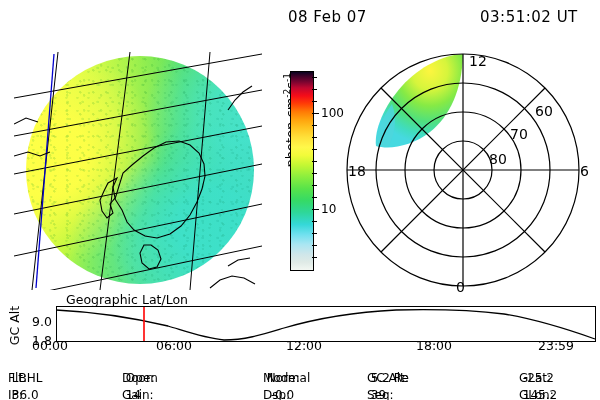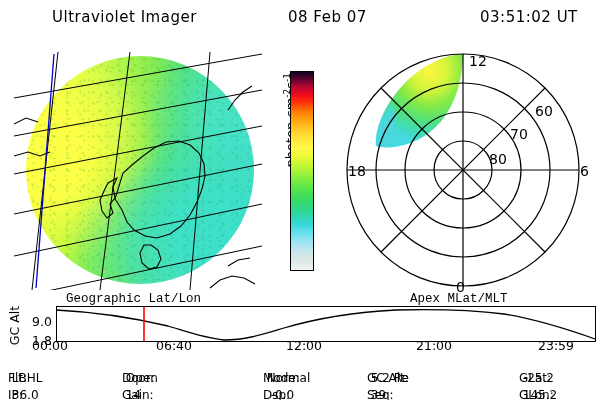--- a/index.html
+++ b/index.html
@@ -55,21 +55,21 @@
   .cbticks i{position:absolute;left:0;width:5px;height:1px;background:#000;}
   .cbticks b{position:absolute;left:0;width:7px;height:1px;background:#000;}
   .cbticks span{position:absolute;left:9px;font-size:12px;font-weight:normal;
                 transform:translateY(-50%);}
 
   
   .polwrap{left:332px;top:46px;width:262px;height:248px;text-decoration:underline;}
 
   
   .stripwrap{left:0;top:292px;width:600px;height:64px;}
-  .cap{position:absolute;font-size:12.5px;white-space:nowrap;font-family:Liberation Mono, monospace;}
+  .cap{position:absolute;font-size:12.5px;white-space:nowrap;}
   .cap-geo{left:66px;top:0;}
   .cap-apex{left:410px;top:0;}
   .ylab{position:absolute;left:-14px;top:14px;width:56px;font-size:12.5px;
         text-align:center;transform:rotate(-90deg);transform-origin:50% 50%;}
   .yv{position:absolute;font-size:12.5px;right:0;}
   .yv1{top:10px;}
   .yv2{top:29px;}
   .tl{position:absolute;top:46px;font-size:12.5px;white-space:nowrap;}
 
   
@@ -78,21 +78,20 @@
   .r1{top:0;}
   .r2{top:17px;text-align:center;}
   .c1{left:8px;} .c2{left:122px;} .c3{left:247px;margin-left:16px;} .c4{left:367px;} .c5{left:487px;margin-left:32px;}
 </style>
 </head>
 <body>
 
 <div class="root">
 
   <div class="abs hdr">
-    <span class="h-title">Ultraviolet Imager</span>
     <span class="h-date">08 Feb 07</span>
     <span class="h-time">03:51:02 UT</span>
   </div>
 
   <div class="abs diskwrap">
     <div class="disk">
       <div class="grain"></div>
     </div>
     <svg class="ovl" viewBox="0 0 248 238">
       <defs>
@@ -136,20 +135,40 @@
 
       <circle cx="126" cy="118" r="114" fill="none" stroke="#ffffff" stroke-width="0"></circle>
     </svg>
   </div>
 
   <div class="abs cbwrap">
     <div class="cblabel">
       <span>photon cm</span><sup>-2</sup><span>s</span><sup>-1</sup>
     </div>
     <div class="cbar"></div>
+    <div class="cbticks">
+      <i style="top:6px"></i>
+        <i style="top:18px"></i>
+        <i style="top:30px"></i>
+      <b style="top:42px"></b>
+      <i style="top:54px"></i>
+        <i style="top:66px"></i>
+        <i style="top:78px"></i>
+      <i style="top:90px"></i>
+        <i style="top:102px"></i>
+        <i style="top:114px"></i>
+      <i style="top:126px"></i>
+      <b style="top:138px"></b>
+      <i style="top:150px"></i>
+        <i style="top:162px"></i>
+        <i style="top:174px"></i>
+      <i style="top:186px"></i>
+      <span style="top:42px">100</span>
+      <span style="top:138px">10</span>
+    </div>
   </div>
 
   <div class="abs polwrap">
     <svg width="262" height="248" viewBox="0 0 262 248">
       <defs>
         <clipPath id="pclip">
             <circle cx="131" cy="124" r="116"></circle>
           </clipPath>
         <radialGradient id="aur" cx="62%" cy="18%" r="78%">
           <stop offset="0%" stop-color="#fdf53f"></stop>
@@ -187,40 +206,39 @@
       <text x="16" y="130" font-size="14" font-family="DejaVu Sans, sans-serif">18</text>
 
       <text x="203" y="70" font-size="14" font-family="DejaVu Sans, sans-serif">60</text>
       <text x="178" y="93" font-size="14" font-family="DejaVu Sans, sans-serif">70</text>
       <text x="157" y="118" font-size="14" font-family="DejaVu Sans, sans-serif">80</text>
     </svg>
   </div>
 
   <div class="abs stripwrap">
     <span class="cap cap-geo">Geographic Lat/Lon</span>
-    <span class="cap cap-apex">Apex MLat/MLT</span>
 
     <div style="position:absolute;left:0;top:12px;width:52px;height:40px;">
       <span class="ylab">GC Alt</span>
       <span class="yv yv1">9.0</span>
       <span class="yv yv2">1.8</span>
     </div>
 
     <svg style="position:absolute;left:56px;top:14px;" width="540" height="36" viewBox="0 0 540 36" preserveAspectRatio="none">
       <rect x="0.5" y="0.5" width="539" height="35" fill="none" stroke="#000" stroke-width="1"></rect>
       <path d="M0,4 C40,6 78,12 112,20 C132,26 148,32 168,34
                C190,34 208,28 228,22 C262,12 300,6 340,4
                C380,3 416,4 448,8 C478,13 508,22 539,33" fill="none" stroke="#000" stroke-width="1.3"></path>
       <line x1="88" y1="1" x2="88" y2="35" stroke="#ff0000" stroke-width="1.6"></line>
     </svg>
 
     <span class="tl" style="left:32px">00:00</span>
-    <span class="tl" style="left:156px">06:40</span>
+    <span class="tl" style="left:156px">06:00</span>
     <span class="tl" style="left:286px">12:00</span>
-    <span class="tl" style="left:416px">21:00</span>
+    <span class="tl" style="left:416px">18:00</span>
     <span class="tl" style="left:538px">23:59</span>
   </div>
 
   <div class="abs status">
     <span class="r1 c1">
       <span>Flt:</span>&nbsp;<span>LBHL</span>
     </span>
     <span class="r2 c1">
       <span>IP:</span>&nbsp;<span>36.0</span>
     </span>

